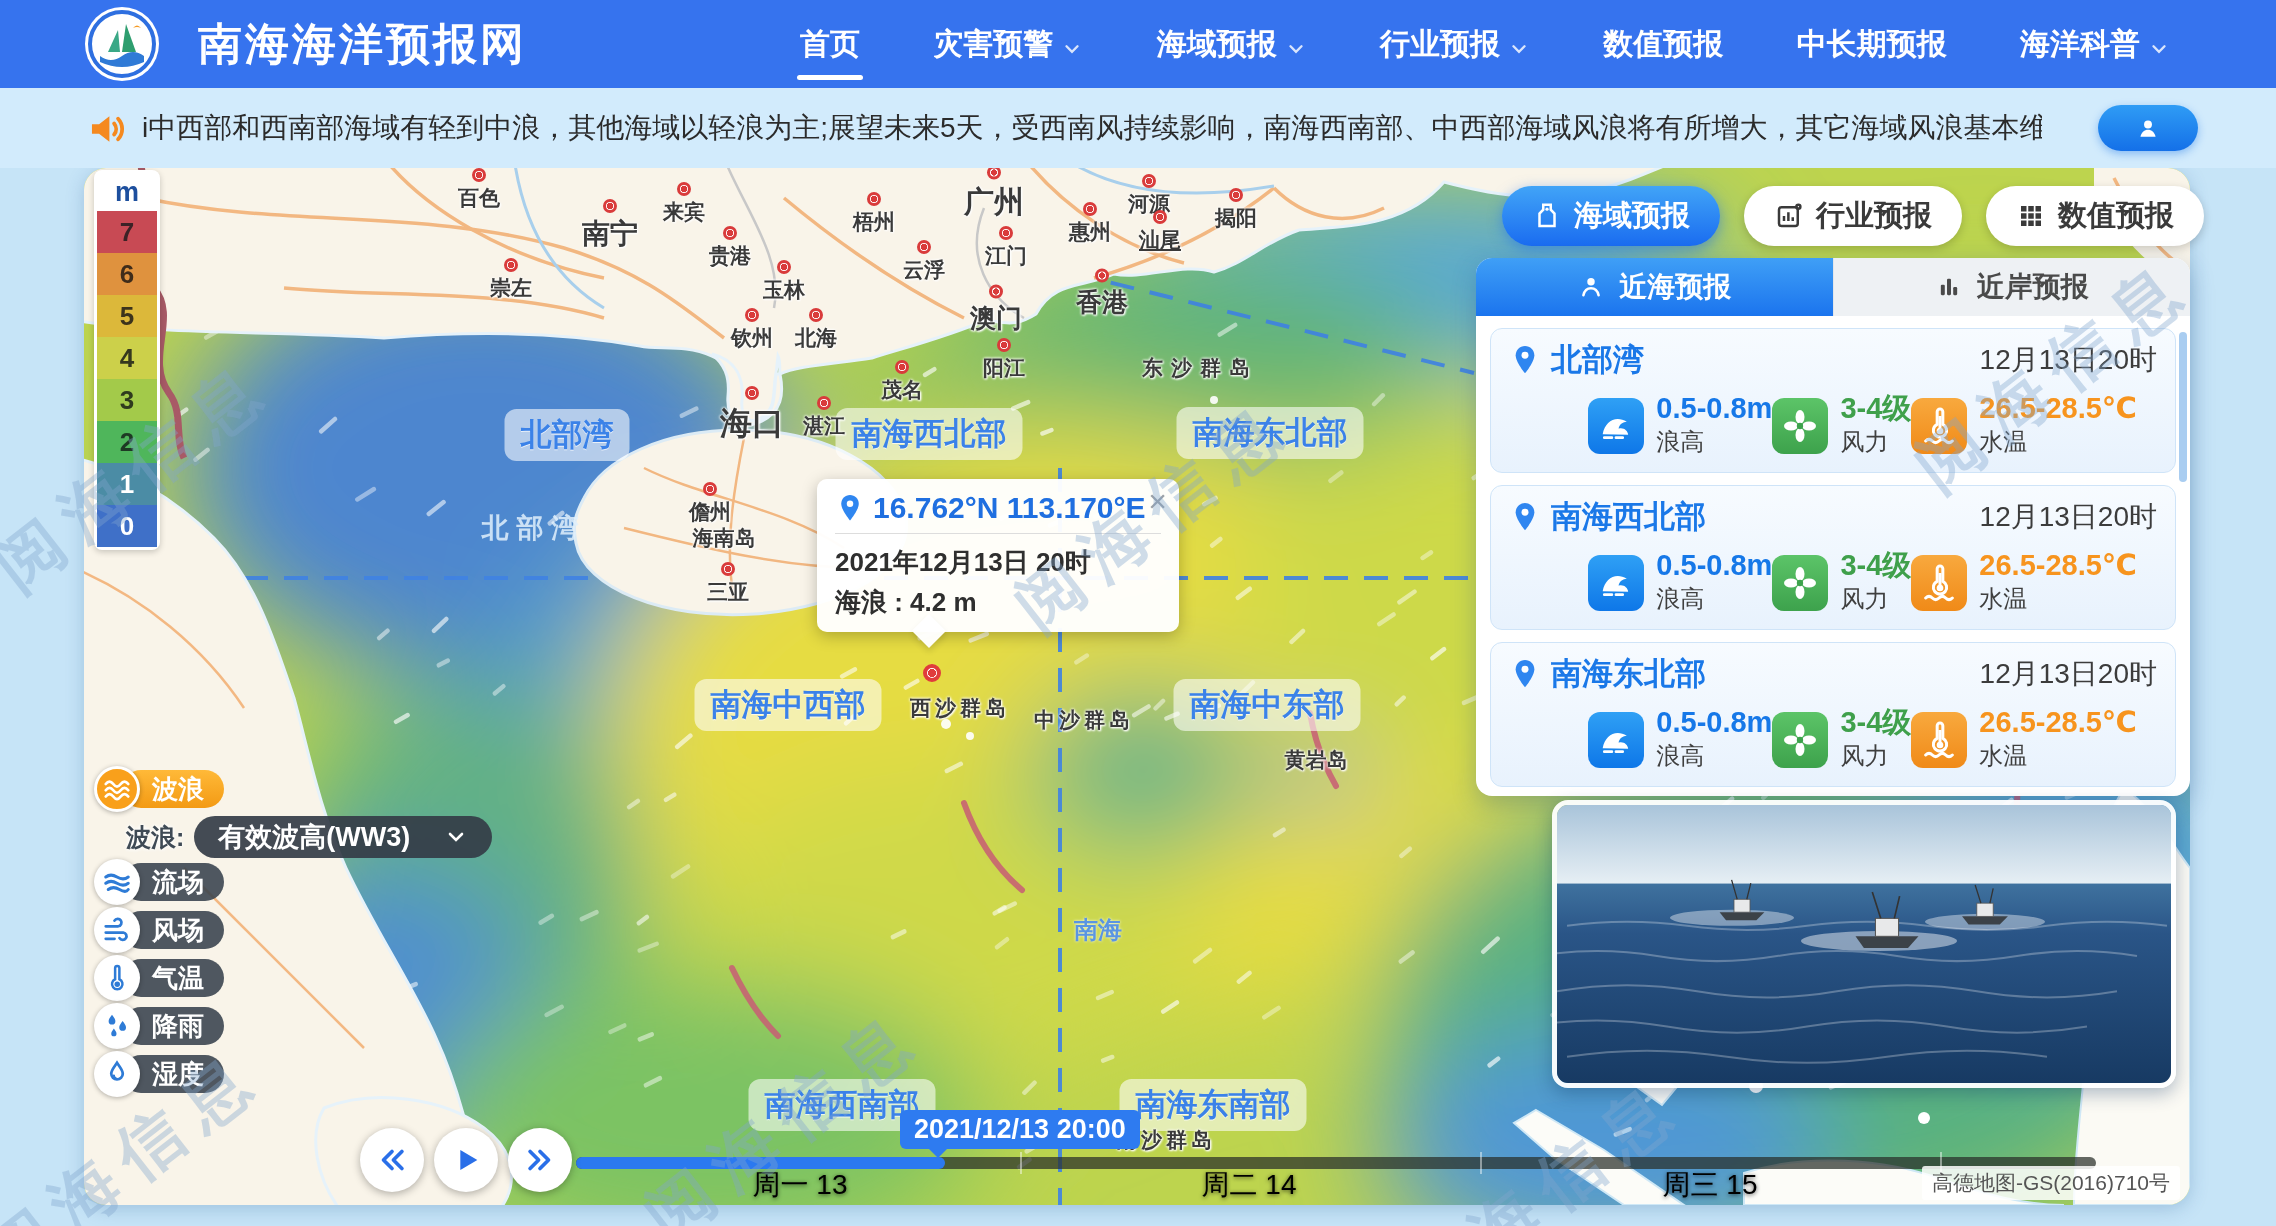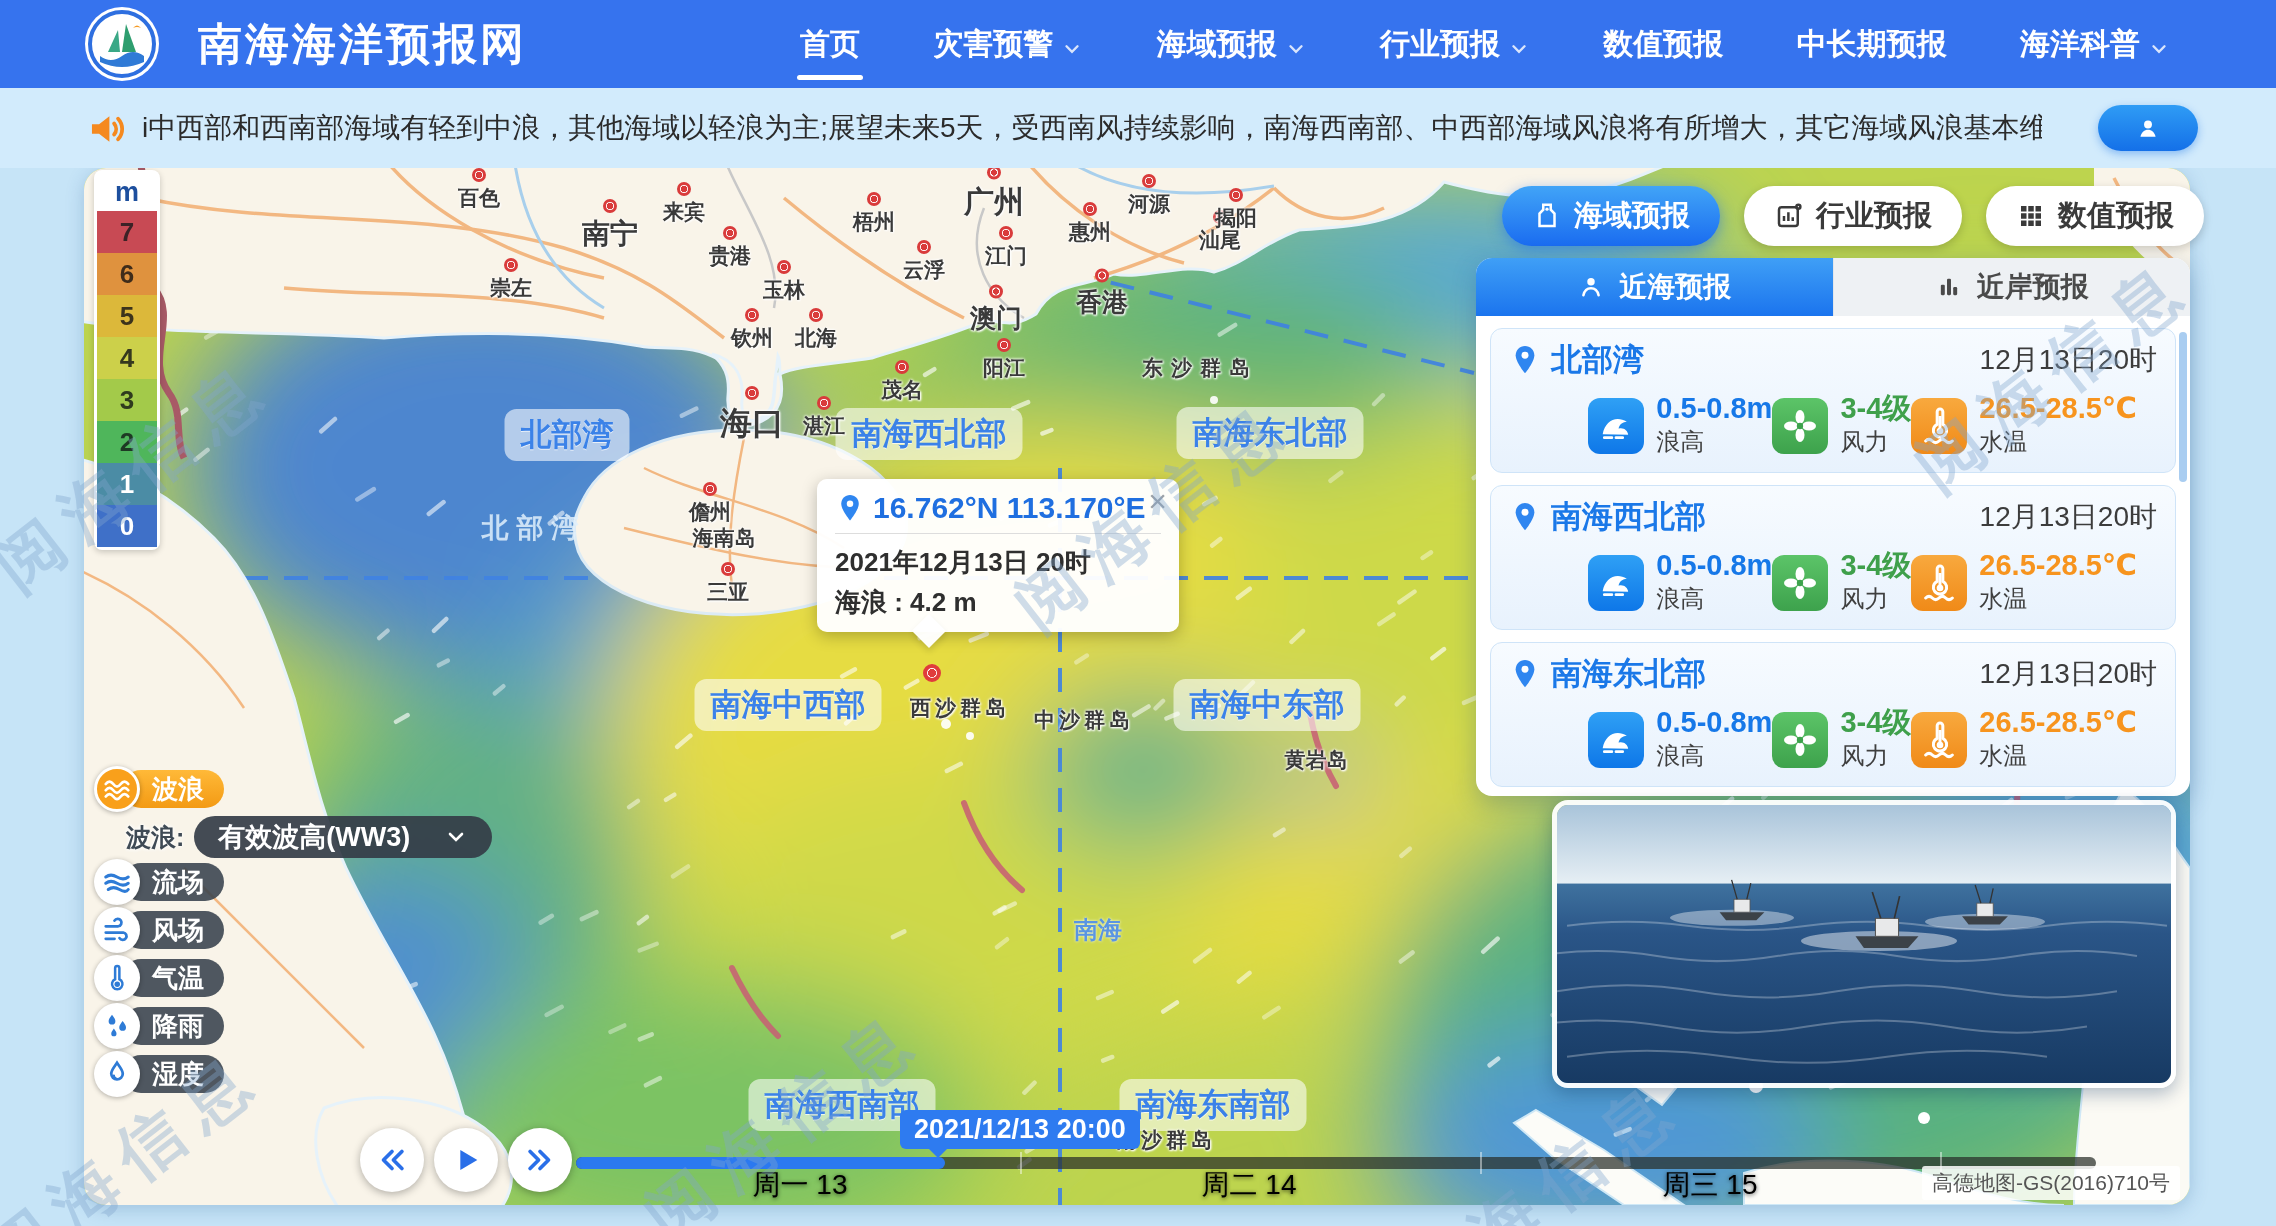--- a/index.html
+++ b/index.html
@@ -451,21 +451,21 @@
       <div class="city" style="left:526px;top:58px;font-size:28px;"><span class="dot"></span>南宁</div>
       <div class="city" style="left:600px;top:36px;"><span class="dot"></span>来宾</div>
       <div class="city" style="left:646px;top:80px;"><span class="dot"></span>贵港</div>
       <div class="city" style="left:700px;top:114px;"><span class="dot"></span>玉林</div>
       <div class="city" style="left:790px;top:46px;"><span class="dot"></span>梧州</div>
       <div class="city" style="left:840px;top:94px;"><span class="dot"></span>云浮</div>
       <div class="city" style="left:910px;top:26px;font-size:30px;"><span class="dot"></span>广州</div>
       <div class="city" style="left:1065px;top:28px;text-align:center;"><span class="dot"></span>河源</div>
       <div class="city" style="left:1006px;top:56px;"><span class="dot"></span>惠州</div>
       <div class="city" style="left:922px;top:80px;"><span class="dot"></span>江门</div>
-      <div class="city" style="left:1136px;top:64px;"><span class="dot"></span>汕尾</div>
+      <div class="city" style="left:1076px;top:64px;text-decoration:underline;"><span class="dot"></span>汕尾</div>
       <div class="city" style="left:1152px;top:42px;"><span class="dot"></span>揭阳</div>
       <div class="city" style="left:912px;top:142px;font-size:26px;"><span class="dot"></span>澳门</div>
       <div class="city" style="left:1018px;top:126px;font-size:26px;"><span class="dot"></span>香港</div>
       <div class="city" style="left:668px;top:162px;"><span class="dot"></span>钦州</div>
       <div class="city" style="left:732px;top:162px;"><span class="dot"></span>北海</div>
       <div class="city" style="left:740px;top:250px;"><span class="dot"></span>湛江</div>
       <div class="city" style="left:818px;top:214px;"><span class="dot"></span>茂名</div>
       <div class="city" style="left:920px;top:192px;"><span class="dot"></span>阳江</div>
       <div class="city" style="left:668px;top:248px;font-size:32px;"><span class="dot"></span>海口</div>
       <div class="city" style="left:626px;top:336px;"><span class="dot"></span>儋州</div>

